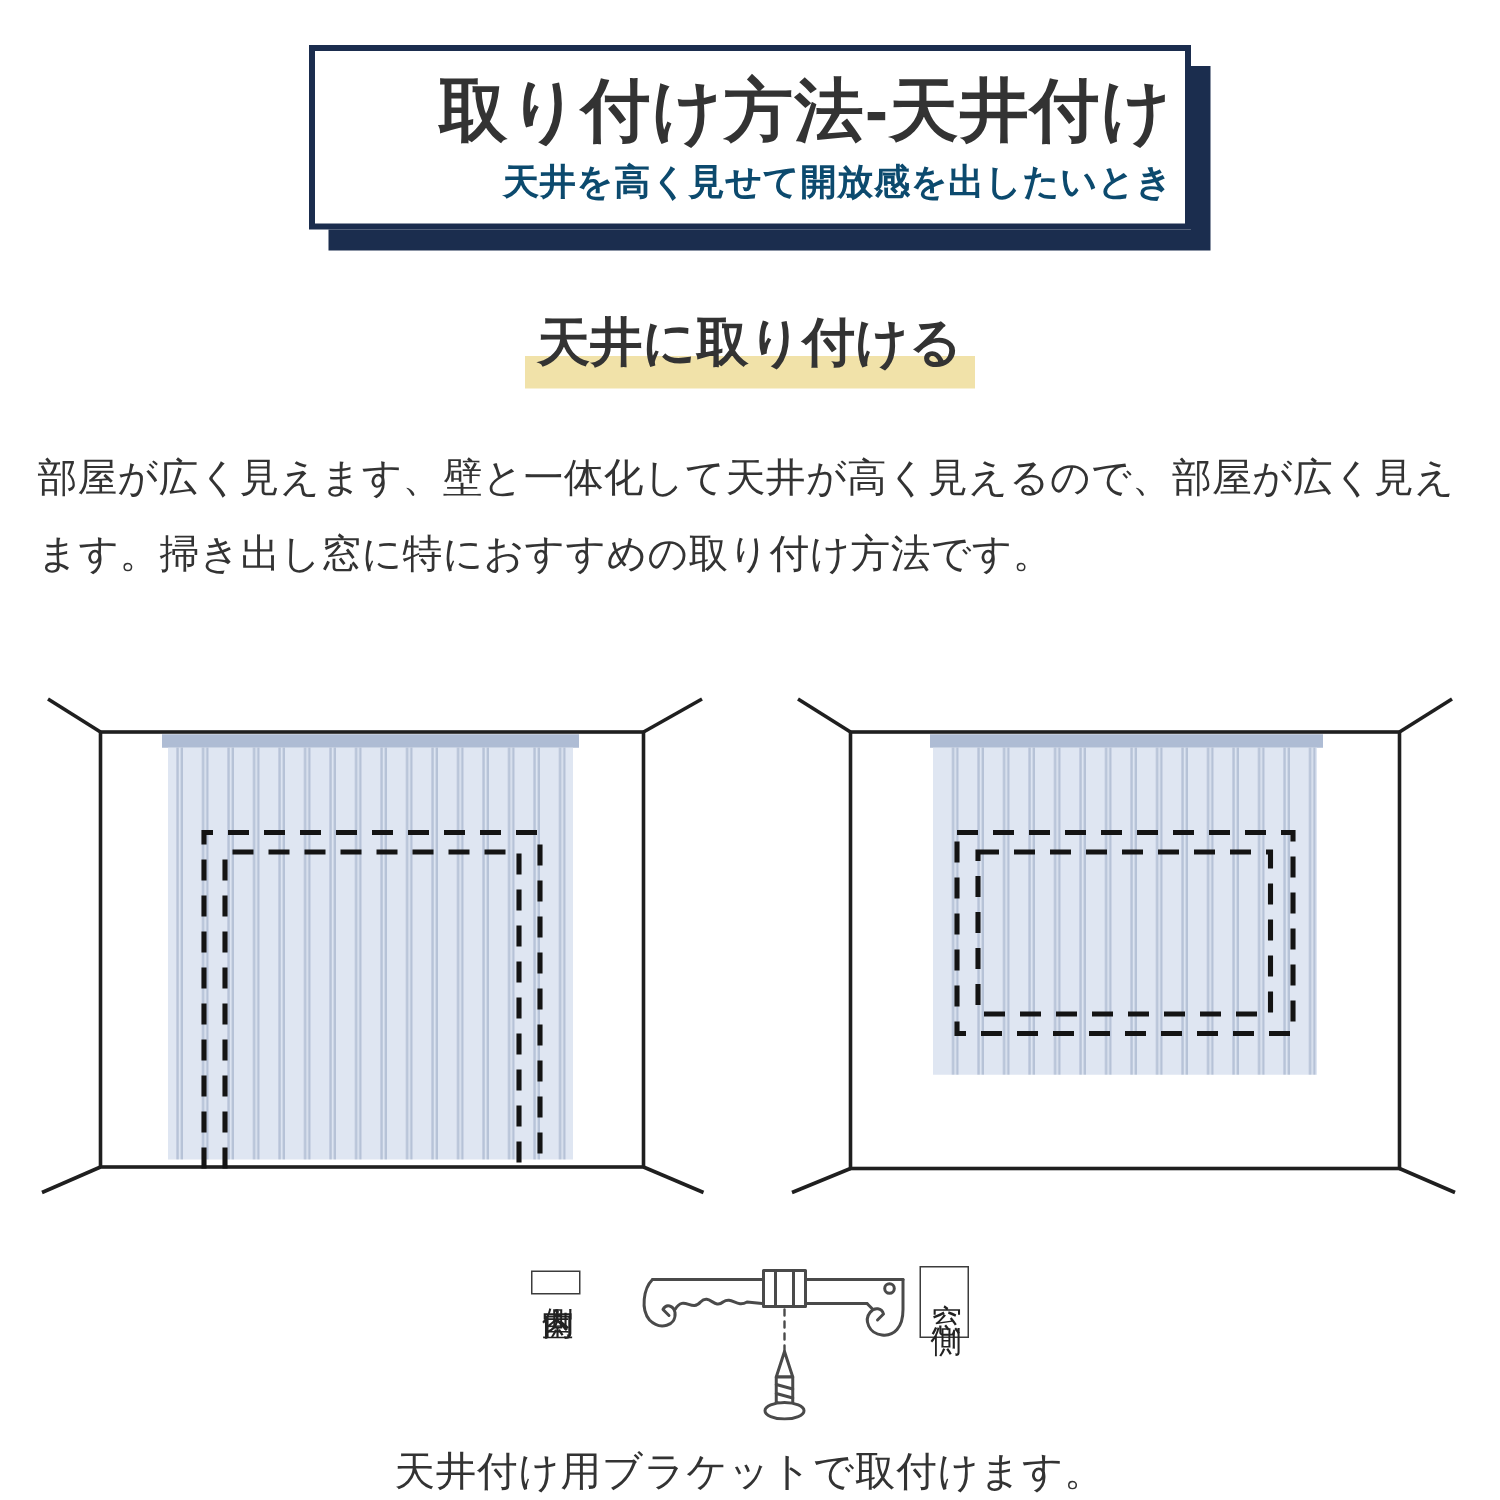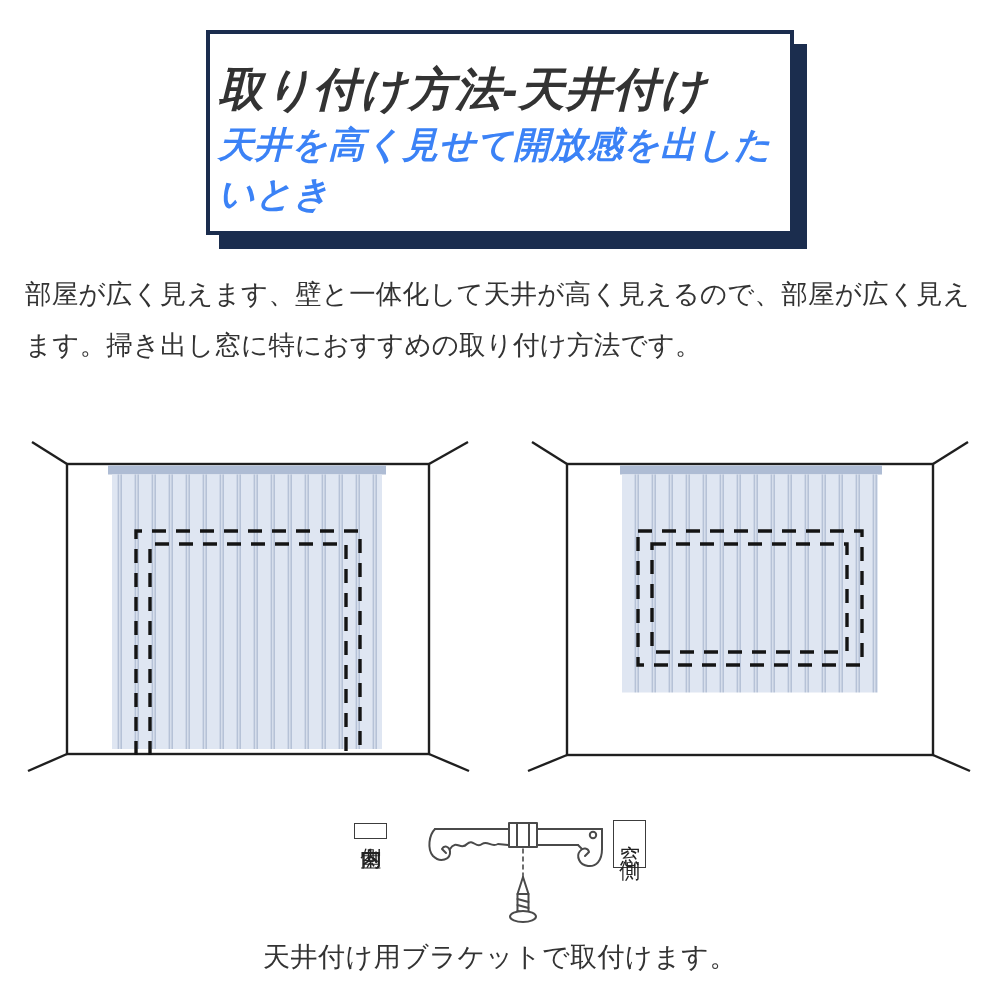--- a/index.html
+++ b/index.html
@@ -12,35 +12,34 @@
   }
   .page { width: 1000px; height: 1000px; position: relative; background: #fff; }
 
   
   .title-box {
     width: 588px;
     margin: 30px auto 0;
     background: #ffffff;
     border: 4px solid #1b2d4e;
     box-shadow: 13px 14px 0 0 #1b2d4e;
-    text-align: left;
-    padding: 28px 8px 12px;
-    font-style: italic;
+    text-align: right;
+    padding: 12px 8px 12px;
   }
   .title-box h1 {
     font-size: 46px;
     font-weight: 800;
     letter-spacing: 1px;
     color: #333;
     line-height: 1.2;
   }
   .title-box p {
-    font-size: 36px;
+    font-size: 24px;
     font-weight: 600;
-    color: #3b82f6;
+    color: #0c4a6e;
     margin-top: 4px;
     letter-spacing: 0.5px;
   }
 
   
   .section-heading {
     margin-top: 58px;
     text-align: center;
     font-size: 35px;
     line-height: 35px;
@@ -102,20 +101,23 @@
 </head>
 <body>
 
 <div class="page">
 
   <header class="title-box">
     <h1>取り付け方法-天井付け</h1>
     <p>天井を高く見せて開放感を出したいとき</p>
   </header>
 
+  <h2 class="section-heading">
+    <span class="hl">天井に取り付ける</span>
+  </h2>
 
   <p class="body-text">部屋が広く見えます、壁と一体化して天井が高く見えるので、部屋が広く見えます。掃き出し窓に特におすすめの取り付け方法です。</p>
 
   <div class="diagram-row">
 
     <svg width="460" height="345" viewBox="0 0 460 345" aria-hidden="true">
       <defs>
         <pattern id="slatsL" width="17" height="10" patternUnits="userSpaceOnUse">
           <rect width="17" height="10" fill="#dfe6f2"></rect>
           <rect x="12.6" width="1.6" height="10" fill="#b6c2d7"></rect>

